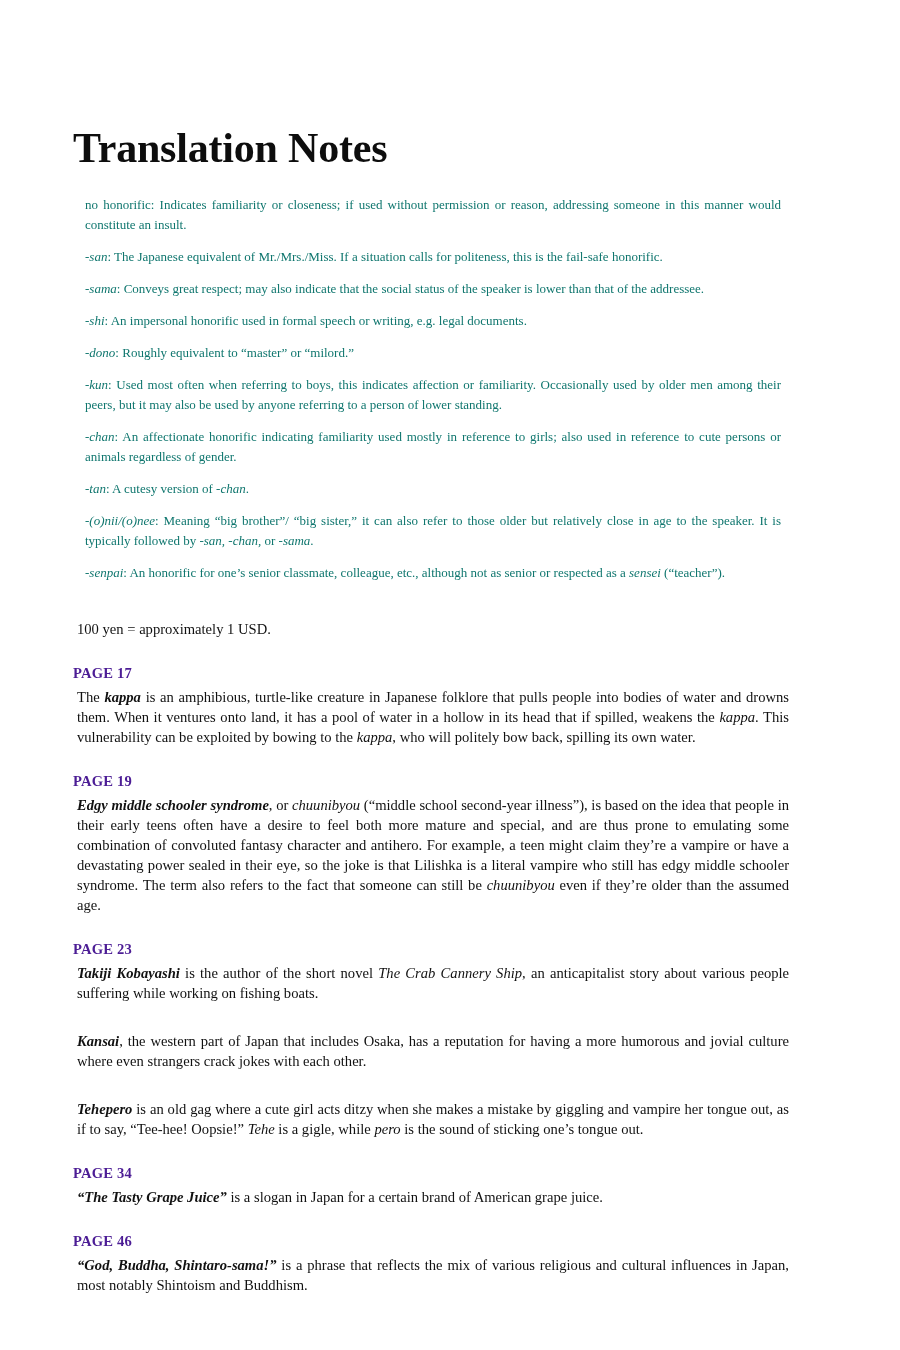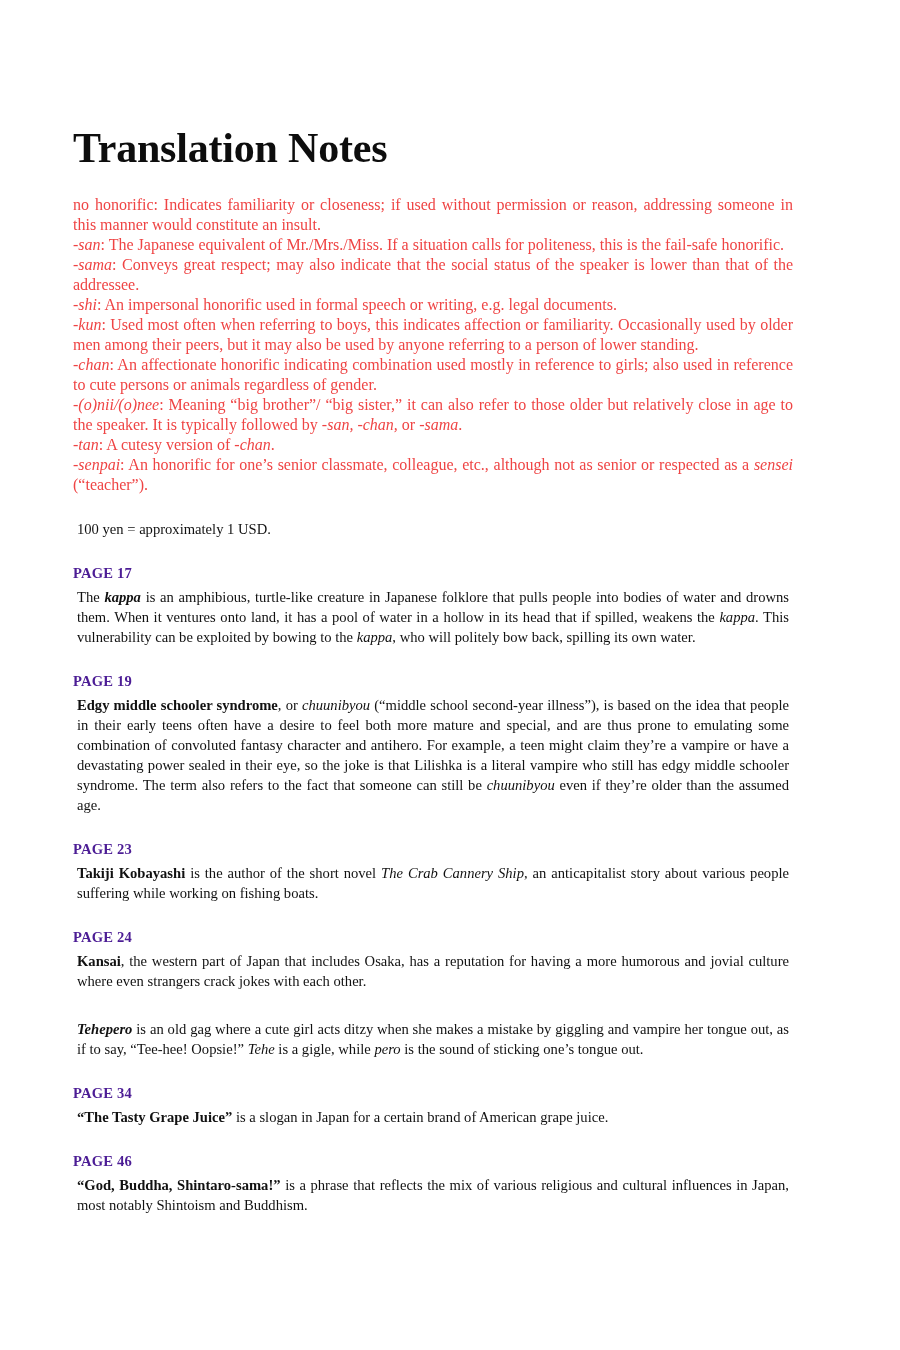--- a/index.html
+++ b/index.html
@@ -57,76 +57,76 @@
     line-height: 20px;
     margin: 4px;
     text-align: justify;
     text-justify: inter-word;
     hyphens: none;
     color: #111111;
   }
 
   
   .honorific-entry {
-    font-size: 16px;
+    font-size: 13px;
     line-height: 20px;
-    margin: 0;
+    margin: 12px;
     text-align: justify;
-    color: #ef4444;
+    color: #0f766e;
   }
 
   .gap {
     height: 20px;
   }
 
   .block-gap {
     height: 20px;
   }
 
   i, .i { font-style: italic; }
-  b, .b { font-weight: bold; }
+  b, .b { font-weight: bold; font-style: italic; }
   .bi { font-weight: bold; font-style: italic; }
 </style>
 </head>
 <body>
 
 <div class="page">
 
   <h1 class="doc-title">Translation Notes</h1>
 
   <div>
     <div id="honorific-list">
         <div class="honorific-entry"><span>no honorific</span><span>: Indicates familiarity or closeness; if used without permission or reason, addressing someone in this manner would constitute an insult.</span></div>
         <div class="honorific-entry"><span class="i">-san</span><span>: The Japanese equivalent of Mr./Mrs./Miss. If a situation calls for politeness, this is the fail-safe honorific.</span></div>
         <div class="honorific-entry"><span class="i">-sama</span><span>: Conveys great respect; may also indicate that the social status of the speaker is lower than that of the addressee.</span></div>
         <div class="honorific-entry"><span class="i">-shi</span><span>: An impersonal honorific used in formal speech or writing, e.g. legal documents.</span></div>
+        <div class="honorific-entry"><span class="i">-dono</span><span>: Roughly equivalent to “master” or “milord.”</span></div>
         <div class="honorific-entry"><span class="i">-kun</span><span>: Used most often when referring to boys, this indicates affection or familiarity. Occasionally used by older men among their peers, but it may also be used by anyone referring to a person of lower standing.</span></div>
-        <div class="honorific-entry"><span class="i">-chan</span><span>: An affectionate honorific indicating combination used mostly in reference to girls; also used in reference to cute persons or animals regardless of gender.</span></div>
+        <div class="honorific-entry"><span class="i">-chan</span><span>: An affectionate honorific indicating familiarity used mostly in reference to girls; also used in reference to cute persons or animals regardless of gender.</span></div>
+        <div class="honorific-entry"><span class="i">-tan</span><span>: A cutesy version of </span><span class="i">-chan</span><span>.</span></div>
         <div class="honorific-entry"><span class="i">-(o)nii/(o)nee</span><span>: Meaning “big brother”/ “big sister,” it can also refer to those older but relatively close in age to the speaker. It is typically followed by </span><span class="i">-san, -chan, </span><span> or </span><span class="i">-sama</span><span>.</span></div>
-        <div class="honorific-entry"><span class="i">-tan</span><span>: A cutesy version of </span><span class="i">-chan</span><span>.</span></div>
         <div class="honorific-entry"><span class="i">-senpai</span><span>: An honorific for one’s senior classmate, colleague, etc., although not as senior or respected as a </span><span class="i">sensei</span><span> (“teacher”).</span></div>
       </div>
   </div>
 
   <div class="gap"></div>
 
   <div class="para">100 yen = approximately 1 USD.</div>
 
   <div id="notes-list">
       <div class="block-gap"></div>
       <div class="page-heading">PAGE 17</div>
       <div class="para"><span>The </span><span class="bi">kappa</span><span> is an amphibious, turtle-like creature in Japanese folklore that pulls people into bodies of water and drowns them. When it ventures onto land, it has a pool of water in a hollow in its head that if spilled, weakens the </span><span class="i">kappa</span><span>. This vulnerability can be exploited by bowing to the </span><span class="i">kappa</span><span>, who will politely bow back, spilling its own water.</span></div>
       <div class="block-gap"></div>
       <div class="page-heading">PAGE 19</div>
       <div class="para"><span class="b">Edgy middle schooler syndrome</span><span>, or </span><span class="i">chuunibyou</span><span> (“middle school second-year illness”), is based on the idea that people in their early teens often have a desire to feel both more mature and special, and are thus prone to emulating some combination of convoluted fantasy character and antihero. For example, a teen might claim they’re a vampire or have a devastating power sealed in their eye, so the joke is that Lilishka is a literal vampire who still has edgy middle schooler syndrome. The term also refers to the fact that someone can still be </span><span class="i">chuunibyou</span><span> even if they’re older than the assumed age.</span></div>
       <div class="block-gap"></div>
       <div class="page-heading">PAGE 23</div>
       <div class="para"><span class="b">Takiji Kobayashi</span><span> is the author of the short novel </span><span class="i">The Crab Cannery Ship</span><span>, an anticapitalist story about various people suffering while working on fishing boats.</span></div>
       <div class="block-gap"></div>
-      <div class="page-heading">PAGE 24</div>
       <div class="para"><span class="b">Kansai</span><span>, the western part of Japan that includes Osaka, has a reputation for having a more humorous and jovial culture where even strangers crack jokes with each other.</span></div>
       <div class="block-gap"></div>
       <div class="para"><span class="bi">Tehepero</span><span> is an old gag where a cute girl acts ditzy when she makes a mistake by giggling and vampire her tongue out, as if to say, “Tee-hee! Oopsie!” </span><span class="i">Tehe</span><span> is a gigle, while </span><span class="i">pero</span><span> is the sound of sticking one’s tongue out.</span></div>
       <div class="block-gap"></div>
       <div class="page-heading">PAGE 34</div>
       <div class="para"><span class="b">“The Tasty Grape Juice”</span><span> is a slogan in Japan for a certain brand of American grape juice.</span></div>
       <div class="block-gap"></div>
       <div class="page-heading">PAGE 46</div>
       <div class="para"><span class="b">“God, Buddha, Shintaro-sama!”</span><span> is a phrase that reflects the mix of various religious and cultural influ­ences in Japan, most notably Shintoism and Buddhism.</span></div>
     </div>

